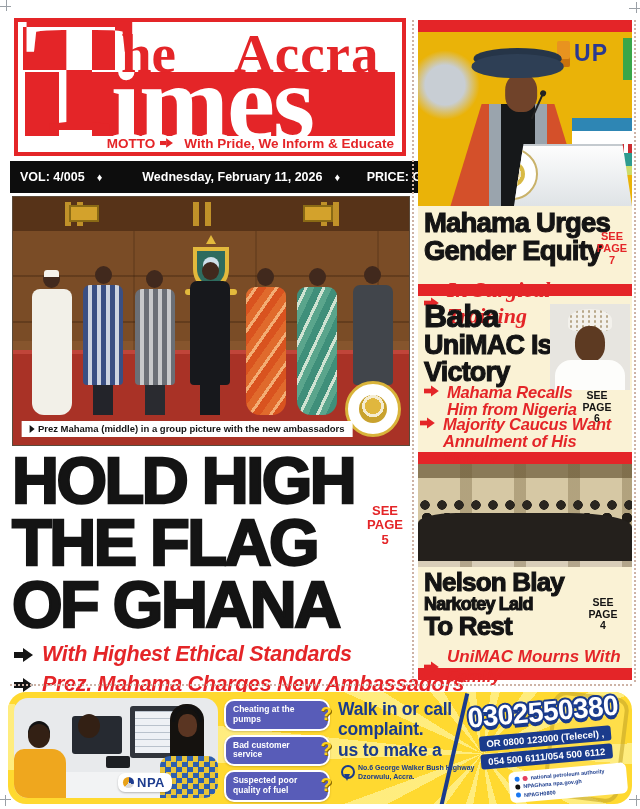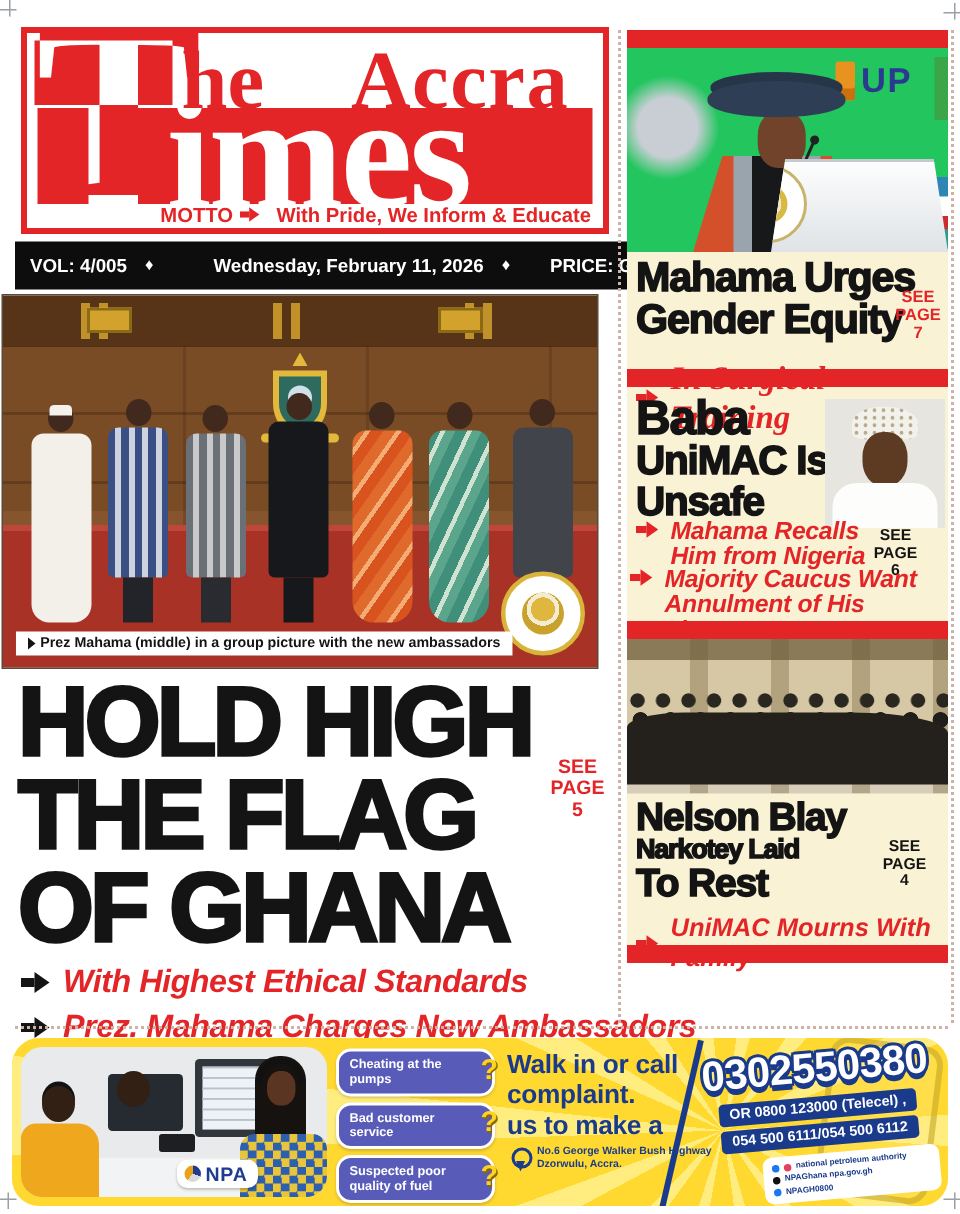--- a/index.html
+++ b/index.html
@@ -43,21 +43,21 @@
   .arr.tiny { transform:scale(.68); transform-origin:left center; }
   .c-black { color:#141414; } .c-red { color:#E42528; }
 
   
   .infobar { position:absolute; left:10px; top:161px; width:466px; height:28px; background:#0d0d0d;
     color:#fff; font-weight:bold; font-size:12.5px; display:flex; align-items:center; padding:16px 10px; }
   .infobar .dia { margin:0 14px 0 12px; font-size:11px; }
   .infobar .price { margin-left:auto; }
 
   
-  .main-photo { position:absolute; left:1px; top:196px; width:398px; height:250px; overflow:hidden;
+  .main-photo { position:absolute; left:12px; top:196px; width:398px; height:250px; overflow:hidden;
     background:linear-gradient(180deg,#573318 0 34px,#7a4c26 34px 58%,#86552d 58% 62%,#7a4c26 62%);
     border:1px solid #5a4a3a; }
   .mp-panels { position:absolute; inset:34px 0 95px 0;
     background:repeating-linear-gradient(180deg, transparent 0 44px, rgba(40,20,5,.28) 44px 46px),
                repeating-linear-gradient(90deg, transparent 0 120px, rgba(40,20,5,.18) 120px 122px); }
   .mp-orn { position:absolute; top:5px; left:0; right:0; height:24px;
     background:repeating-linear-gradient(90deg, transparent 0 52px, #d3a22c 52px 58px, transparent 58px 64px, #d3a22c 64px 70px, transparent 70px 128px); opacity:.85; }
   .mp-ornblock { position:absolute; top:8px; width:30px; height:17px; background:#d3a22c;
     box-shadow:inset 0 0 0 2px #8a6a15; }
   .mp-crest { position:absolute; left:50%; top:38px; transform:translateX(-50%); }
@@ -104,21 +104,21 @@
   
   .dot-v { position:absolute; border-left:2px dotted #cdb3a6; width:0; }
   .dot-h { position:absolute; border-top:2px dotted #cdb3a6; height:0; }
 
   
   .rcol { position:absolute; left:418px; top:20px; width:214px; background:#FAF2D5; }
   .rbar { height:12px; background:#E42528; }
   .rh { font-weight:bold; color:#141414; letter-spacing:-.8px; -webkit-text-stroke:1.1px #141414; line-height:1.0; }
   .rbullet { display:flex; align-items:center; gap:4px; color:#E42528; font-weight:bold; font-style:italic; }
 
-  .s1-photo { position:relative; height:136px; background:#22c55e; overflow:hidden; }
+  .s1-photo { position:relative; height:174px; background:#eab308; overflow:hidden; }
   .s1-blur { position:absolute; left:-8px; top:18px; width:70px; height:70px; border-radius:50%;
     background:radial-gradient(circle,#c8ced4 0 40%,rgba(200,206,212,0) 70%); }
   .up-logo { position:absolute; right:24px; top:8px; display:flex; align-items:center; gap:4px; }
   .up-mark { width:13px; height:26px; background:#e8931f; border-radius:2px; box-shadow:inset 0 -8px 0 #c9720d; }
   .up-text { font-size:23px; font-weight:bold; color:#2b3990; letter-spacing:1px; }
   .green-strip { position:absolute; right:0; top:6px; width:9px; height:42px; background:#3aa648; }
   .flagband { position:absolute; right:0; top:86px; width:60px; }
   .fb-row { height:13px; }
   .fb1 { background:#2e86b4; } .fb2 { background:#fff; }
   .fb3 { background:repeating-linear-gradient(90deg,#cc2b31 0 4px,#fff 4px 8px); height:9px; }
@@ -399,21 +399,21 @@
         <span>In Surgical Training</span>
       </div>
     </div>
 
     <div class="rbar"></div>
 
     <div class="s2-block">
       <div class="s2-h">
         <div class="rh" style="font-size:32px">Baba</div>
         <div class="rh" style="font-size:27px">UniMAC Is</div>
-        <div class="rh" style="font-size:27px">Unsafe</div>
+        <div class="rh" style="font-size:27px">Victory</div>
       </div>
       <div class="s2-photo">
         <div class="s2-cap"></div>
         <div class="s2-face"></div>
         <div class="s2-robe"></div>
       </div>
       <div class="s2-b1 s2-row">
         <span class="arr sm c-red"></span>
         <span class="s2-bullet-lines">
           <span style="display:block">Mahama Recalls</span>

